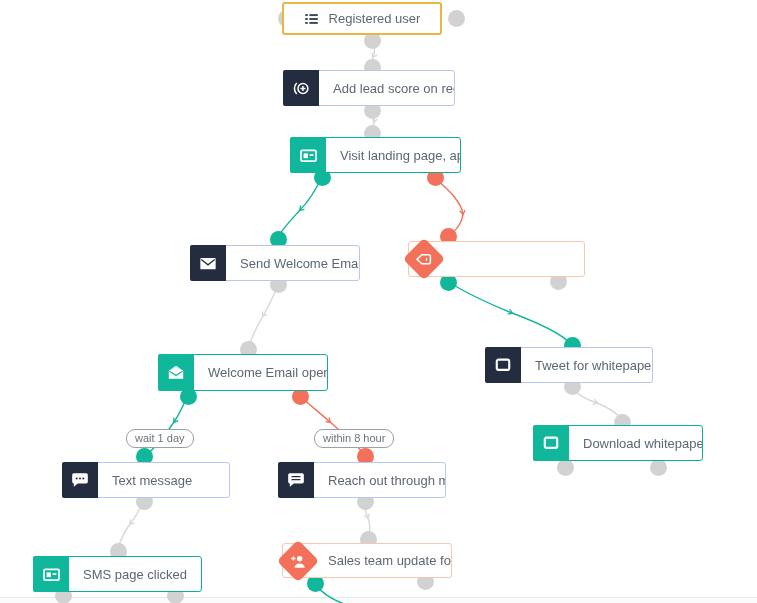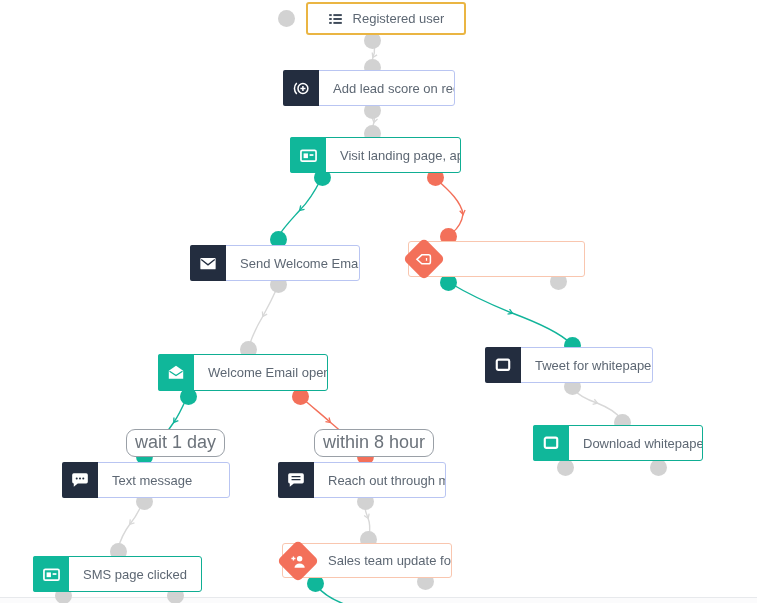--- a/index.html
+++ b/index.html
@@ -24,21 +24,21 @@
   .kind-plain .node-label{padding-left:0;}
   .kind-diamond .node-label{padding-left:45px;}
   .diamond{
     position:absolute;left:0;top:50%;width:30px;height:30px;
     transform:translateY(-50%) rotate(45deg);border-radius:5px;
     display:flex;align-items:center;justify-content:center;
   }
   .diamond>span{transform:rotate(-45deg);display:flex;}
   .cond-label{
     position:absolute;z-index:3;border:1px solid #9aa0a7;border-radius:9px;background:#fff;
-    padding:2px 8px 3px 8px;font-size:18px;color:#6c737b;cursor:pointer;white-space:nowrap;
+    padding:2px 8px 3px 8px;font-size:11px;color:#6c737b;cursor:pointer;white-space:nowrap;
   }
   .footer-line{position:absolute;left:0;right:0;top:597px;height:6px;border-top:1px solid #e7e9ec;background:#fbfbfc;z-index:0;}
 </style>
 </head>
 <body>
 
 <div class="canvas">
   <div class="footer-line"></div>
   <svg class="edges" width="757" height="603">
     <defs>
@@ -103,21 +103,21 @@
       <div class="dot" style="left: 135.5px; top: 492.5px; background: rgb(210, 210, 210);"></div>
       <div class="dot" style="left: 356.5px; top: 492.5px; background: rgb(210, 210, 210);"></div>
       <div class="dot" style="left: 109.5px; top: 542.5px; background: rgb(210, 210, 210);"></div>
       <div class="dot" style="left: 54.5px; top: 586.5px; background: rgb(210, 210, 210);"></div>
       <div class="dot" style="left: 166.5px; top: 586.5px; background: rgb(210, 210, 210);"></div>
       <div class="dot" style="left: 359.5px; top: 530.5px; background: rgb(210, 210, 210);"></div>
       <div class="dot" style="left: 306.5px; top: 574.5px; background: rgb(16, 183, 154);"></div>
       <div class="dot" style="left: 416.5px; top: 572.5px; background: rgb(210, 210, 210);"></div>
     </div>
   <div>
-      <div class="node kind-plain" style="left: 306px; top: 2px; width: 160px; height: 33px; border-color: rgb(234, 181, 67);">
+      <div class="node kind-plain" style="left: 282px; top: 2px; width: 160px; height: 33px; border-color: rgb(234, 181, 67);">
         <span style="display: flex;">
           <svg width="15" height="14" viewBox="0 0 20 20">
             <g fill="#3e4a59">
               <rect x="1" y="3" width="3.6" height="2.8"></rect>
               <rect x="7" y="3" width="12" height="2.8"></rect>
               <rect x="1" y="8.6" width="3.6" height="2.8"></rect>
               <rect x="7" y="8.6" width="12" height="2.8"></rect>
               <rect x="1" y="14.2" width="3.6" height="2.8"></rect>
               <rect x="7" y="14.2" width="12" height="2.8"></rect>
             </g>

